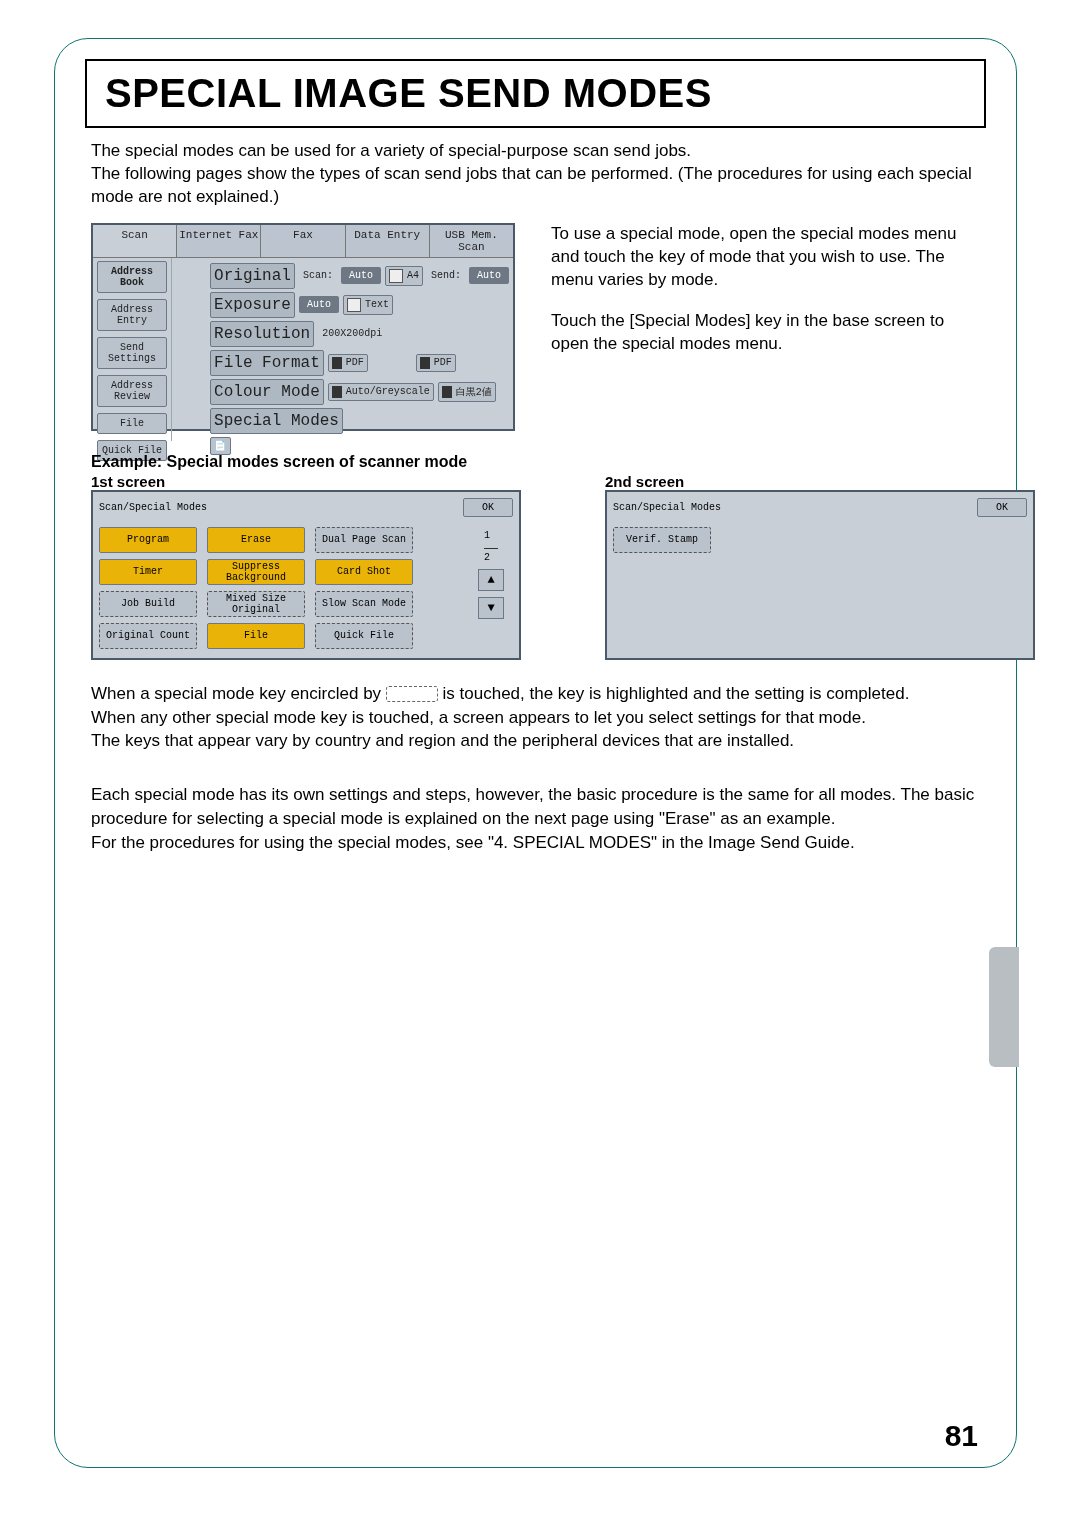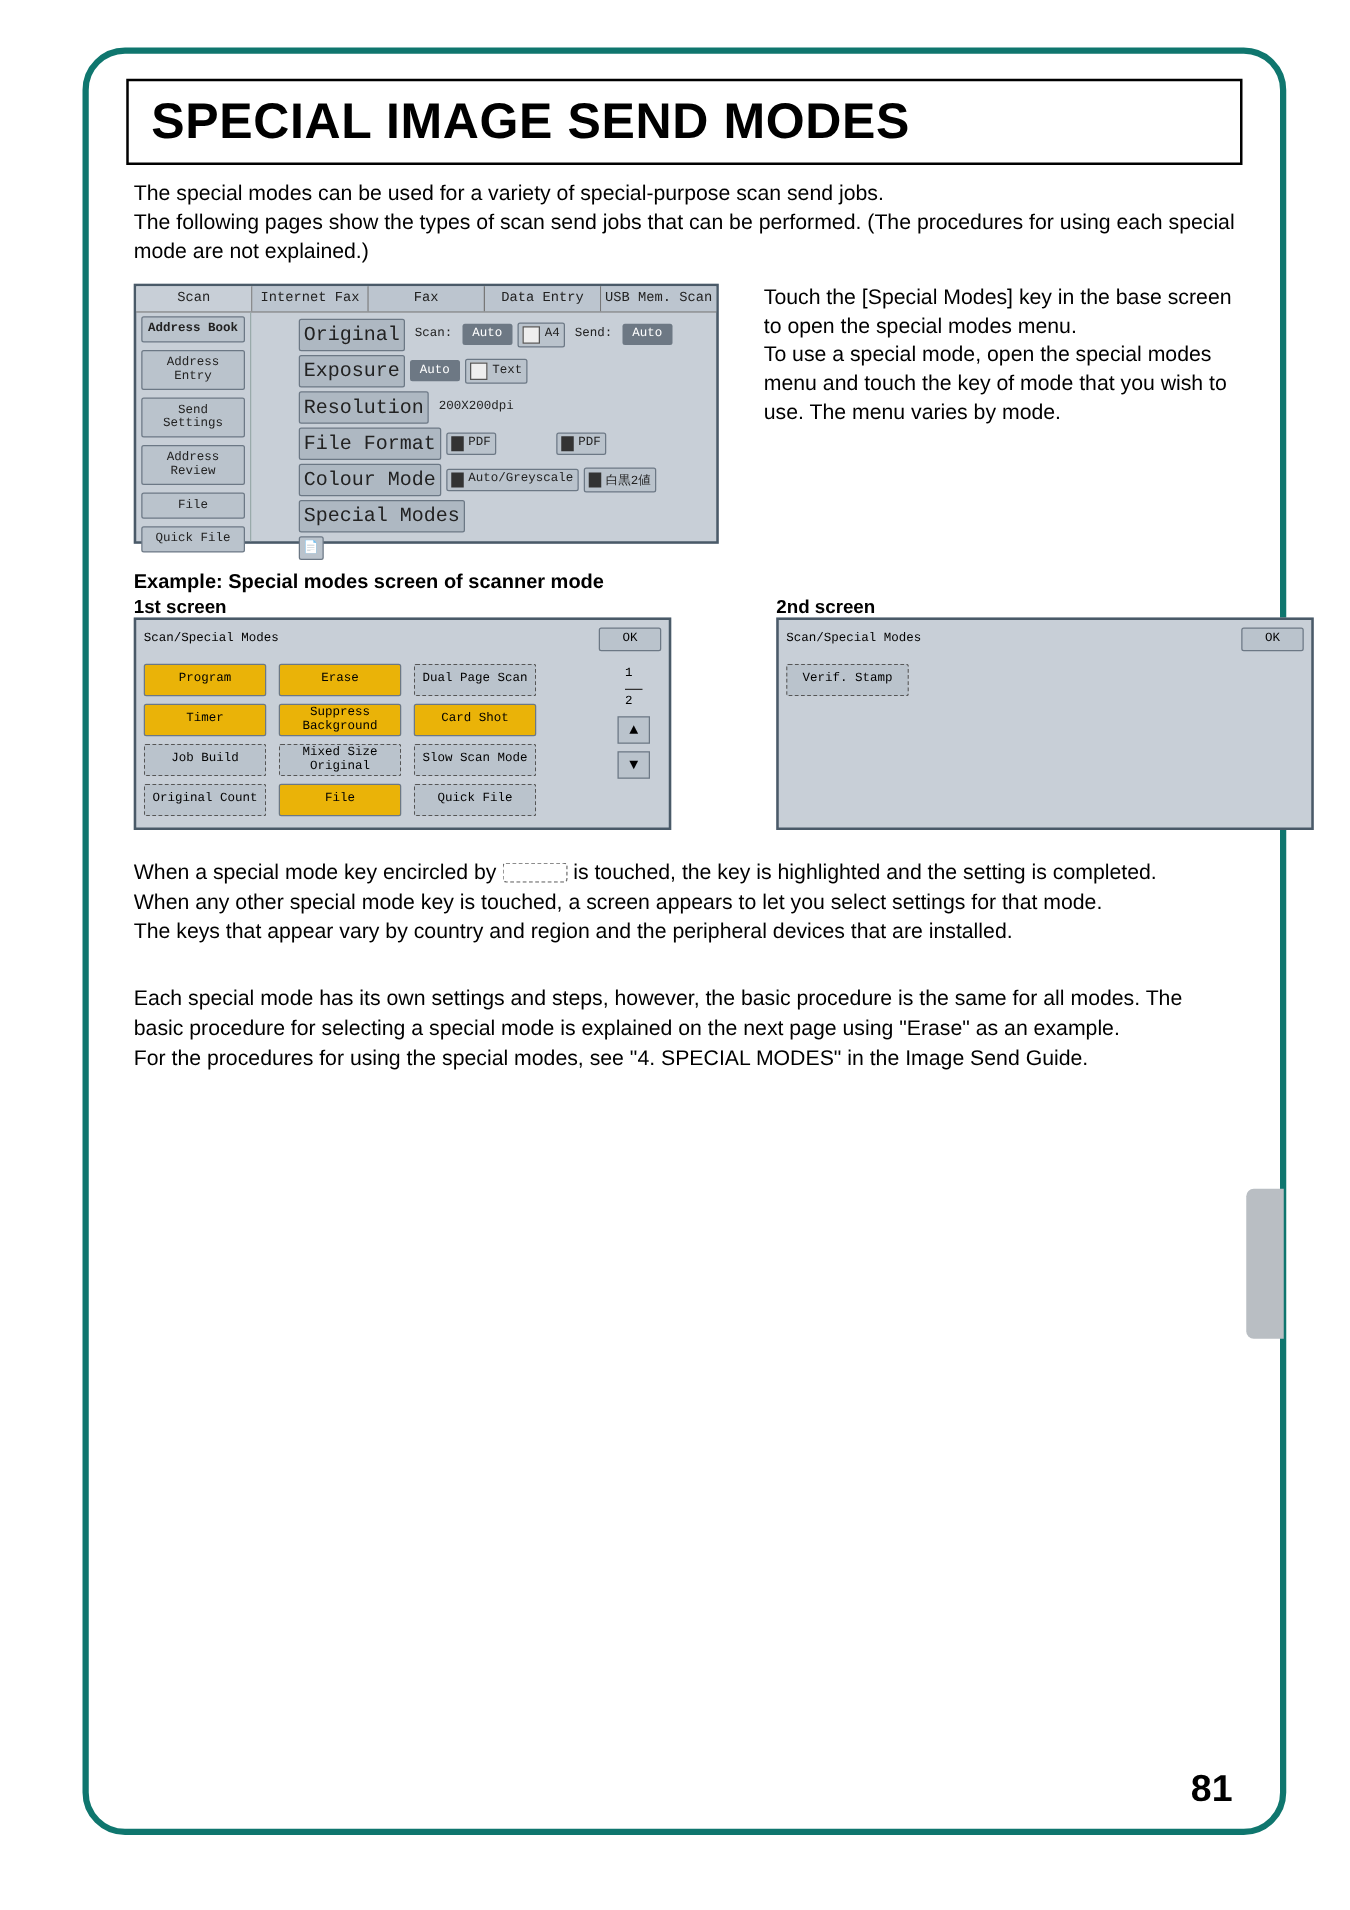--- a/index.html
+++ b/index.html
@@ -7,25 +7,25 @@
     margin: 0;
     background: #fff;
     font-family: Arial, Helvetica, sans-serif;
     color: #000;
     width: 1080px;
     height: 1528px;
     position: relative;
   }
   .page-frame {
     position: absolute;
-    left: 66px;
+    left: 54px;
     top: 38px;
     width: 963px;
     height: 1430px;
-    border: 5px solid #0f766e;
+    border: 1px solid #0f766e;
     border-radius: 34px;
     background: #fff;
   }
   .page-inner { padding: 20px 30px 8px 30px; }
   .title-box {
     border: 2px solid #000;
     padding: 10px 18px;
     margin-bottom: 12px;
   }
   .title-box h1 {
@@ -36,21 +36,21 @@
   }
   .intro { font-size: 17px; line-height: 1.35; margin: 10px 6px 14px 6px; }
   .row1 { display: flex; gap: 36px; margin-top: 4px; }
   .panel {
     border: 2px solid #4a5a68;
     background: #c8cfd7;
     font-family: "Courier New", monospace;
     font-size: 11px;
     color: #222;
   }
-  .panel-a { width: 468px; height: 208px; margin-left: 6px; }
+  .panel-a { width: 424px; height: 208px; margin-left: 6px; }
   .tabs { display: flex; border-bottom: 1px solid #777; }
   .tab {
     flex: 1;
     text-align: center;
     padding: 4px 0;
     border-right: 1px solid #777;
     background: #bcc5cf;
   }
   .tab:first-child { background: #c8cfd7; }
   .tab:last-child { border-right: none; }
@@ -244,22 +244,22 @@
             <div class="mrow">
               <span class="small-btn">
                   <span>📄</span>
                 </span>
             </div>
           </div>
         </div>
       </div>
 
       <div class="right-text" style="flex:1;">
+        <p style="margin:0 0 18px 0;">To use a special mode, open the special modes menu and touch the key of mode that you wish to use. The menu varies by mode.</p>
         <p style="margin:0;">Touch the [Special Modes] key in the base screen to open the special modes menu.</p>
-        <p style="margin:0 0 18px 0;">To use a special mode, open the special modes menu and touch the key of mode that you wish to use. The menu varies by mode.</p>
       </div>
     </div>
 
     <div class="example-hdr">Example: Special modes screen of scanner mode</div>
 
     <div class="row2">
       <div class="col2">
         <div class="sub-hdr">1st screen</div>
         <div class="panel-b">
           <div class="header-bar">

